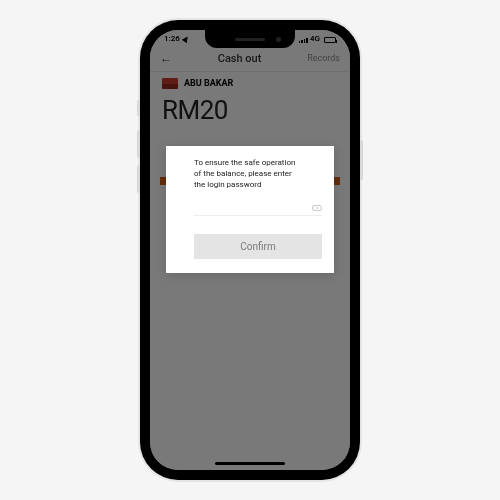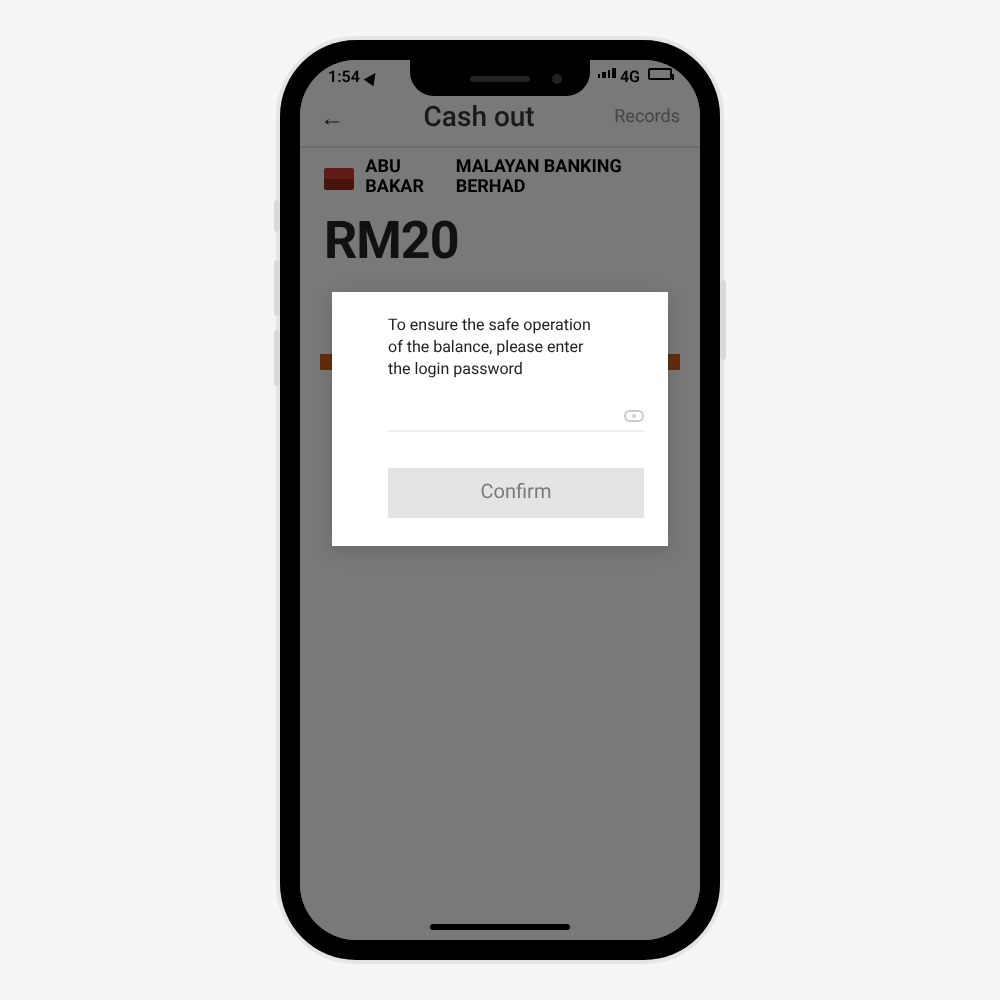--- a/index.html
+++ b/index.html
@@ -82,21 +82,21 @@
     .status-bar {
       display: flex;
       justify-content: space-between;
       align-items: center;
       padding: 4px 14px 2px 14px;
       font-size: 8px;
       font-weight: 600;
       color: #000;
     }
     .status-left { display: flex; align-items: center; gap: 2px; }
-    .status-right { display: flex; align-items: flex-start; gap: 2px; }
+    .status-right { display: flex; align-items: flex-end; gap: 2px; }
     .signal-bars { display: inline-flex; align-items: flex-end; gap: 1px; }
     .signal-bars span { width: 1.5px; background: #000; display: inline-block; }
     .signal-bars span:nth-child(1){height:2px}
     .signal-bars span:nth-child(2){height:3px}
     .signal-bars span:nth-child(3){height:4px}
     .signal-bars span:nth-child(4){height:5px}
     .battery {
       width: 12px;
       height: 6px;
       border: 0.8px solid #000;
@@ -126,42 +126,42 @@
       transform: rotate(35deg);
       margin-left: 1px;
     }
     .nav-bar {
       display: flex;
       align-items: center;
       justify-content: space-between;
       padding: 6px 10px;
       font-size: 10px;
     }
-    .nav-title { font-weight: 500; color: #333; font-size: 14px; }
+    .nav-title { font-weight: 500; color: #333; font-size: 11px; }
     .nav-records { color: #888; font-size: 9px; }
     .back-arrow { font-size: 12px; color: #333; }
     .divider { height: 1px; background: #ddd; margin: 0 0 6px 0; }
     .account-row {
       display: flex;
       align-items: center;
       gap: 6px;
       padding: 0 12px;
     }
     .card-icon {
       width: 16px;
       height: 11px;
       background: linear-gradient(#c0392b 0%, #c0392b 50%, #8e2a1d 50%, #8e2a1d 100%);
       border-radius: 1px;
     }
     .account-text { display: flex; line-height: 1.1; }
     .account-name { font-size: 9px; font-weight: 700; color: #000; }
     .account-bank { font-size: 9px; font-weight: 700; color: #000; }
     .amount {
       font-size: 26px;
-      font-weight: 700;
+      font-weight: 400;
       color: #222;
       padding: 6px 12px 4px 12px;
       letter-spacing: -0.5px;
     }
     .orange-bar {
       position: absolute;
       top: 147px;
       left: 10px;
       right: 10px;
       height: 8px;
@@ -247,21 +247,21 @@
   <div class="screen">
     <div class="notch">
       <div class="speaker"></div>
       <div class="camera"></div>
     </div>
 
     <div class="content">
 
       <div class="status-bar">
         <div class="status-left">
-          <span>1:54</span>
+          <span>1:26</span>
           <span class="loc-icon"></span>
         </div>
         <div class="status-right">
           <span class="signal-bars">
               <span></span>
               <span></span>
               <span></span>
               <span></span>
             </span>
           <span>4G</span>
@@ -273,21 +273,20 @@
         <span class="back-arrow">←</span>
         <span class="nav-title">Cash out</span>
         <span class="nav-records">Records</span>
       </div>
       <div class="divider"></div>
 
       <div class="account-row">
         <div class="card-icon"></div>
         <div class="account-text">
           <span class="account-name">ABU BAKAR</span>
-          <span class="account-bank">MALAYAN BANKING BERHAD</span>
         </div>
       </div>
 
       <div class="amount">RM20</div>
 
       <div class="orange-bar">
         <div class="seg l"></div>
         <div class="seg r"></div>
       </div>
 

